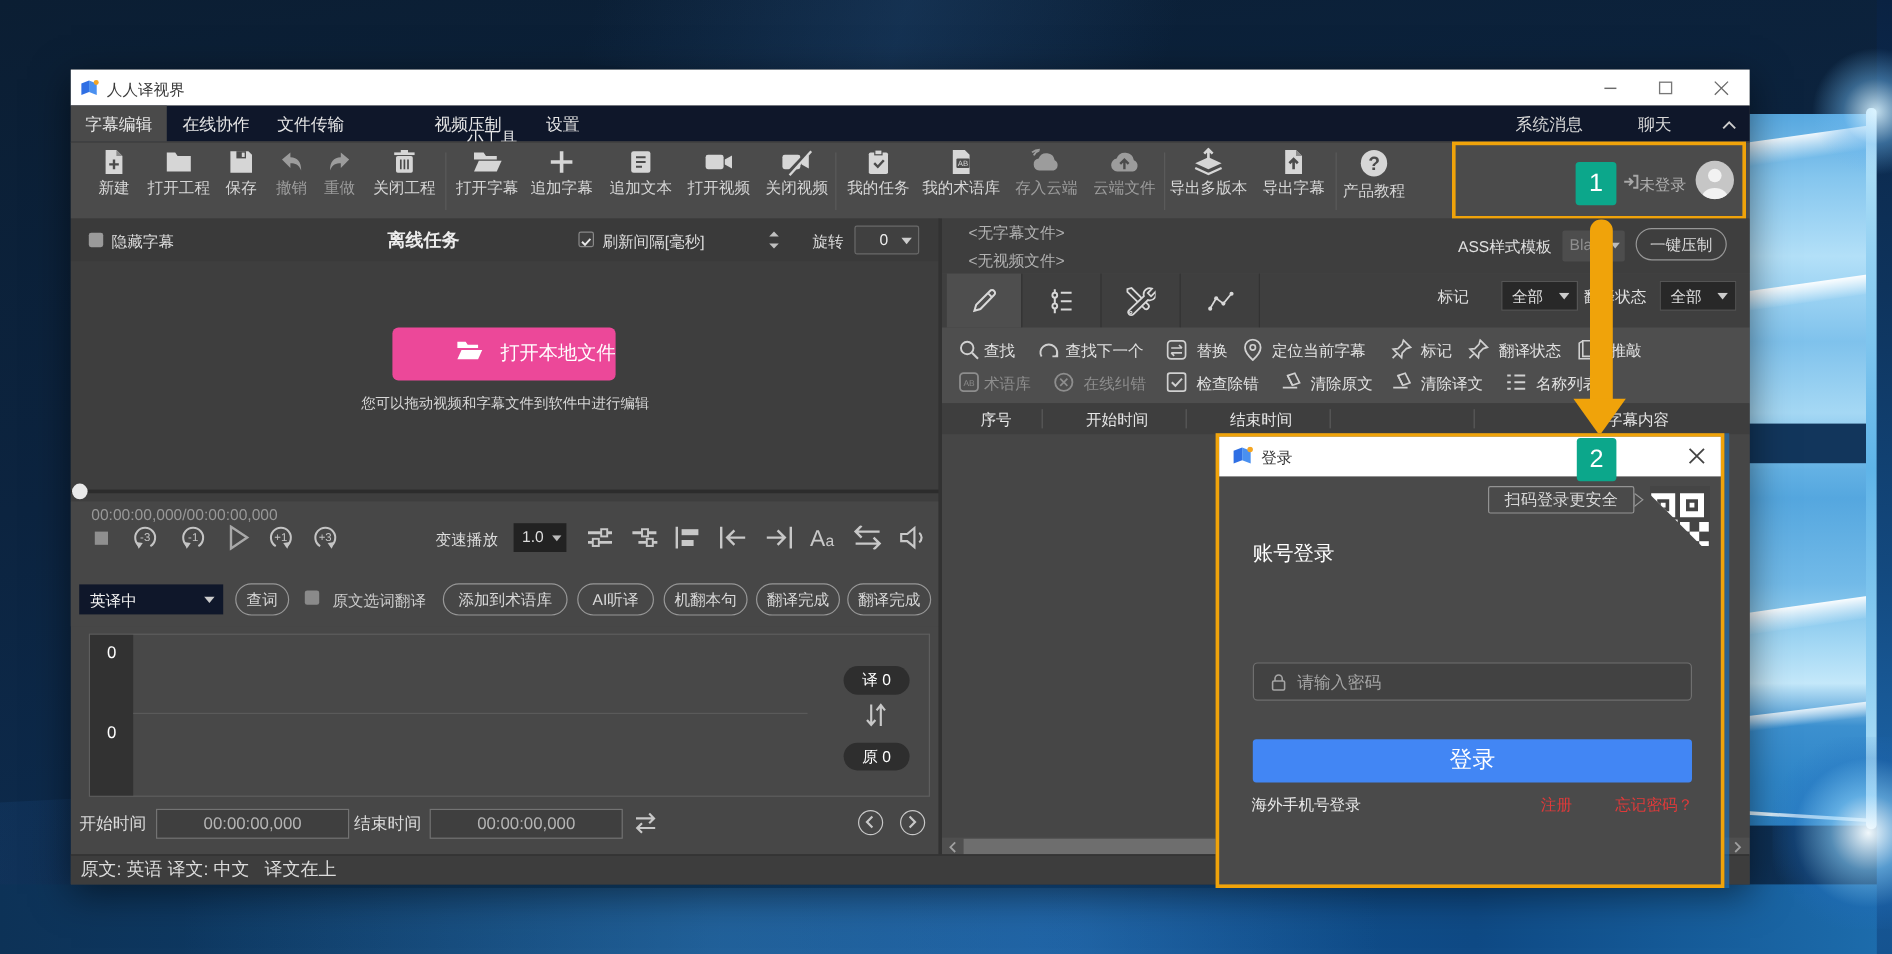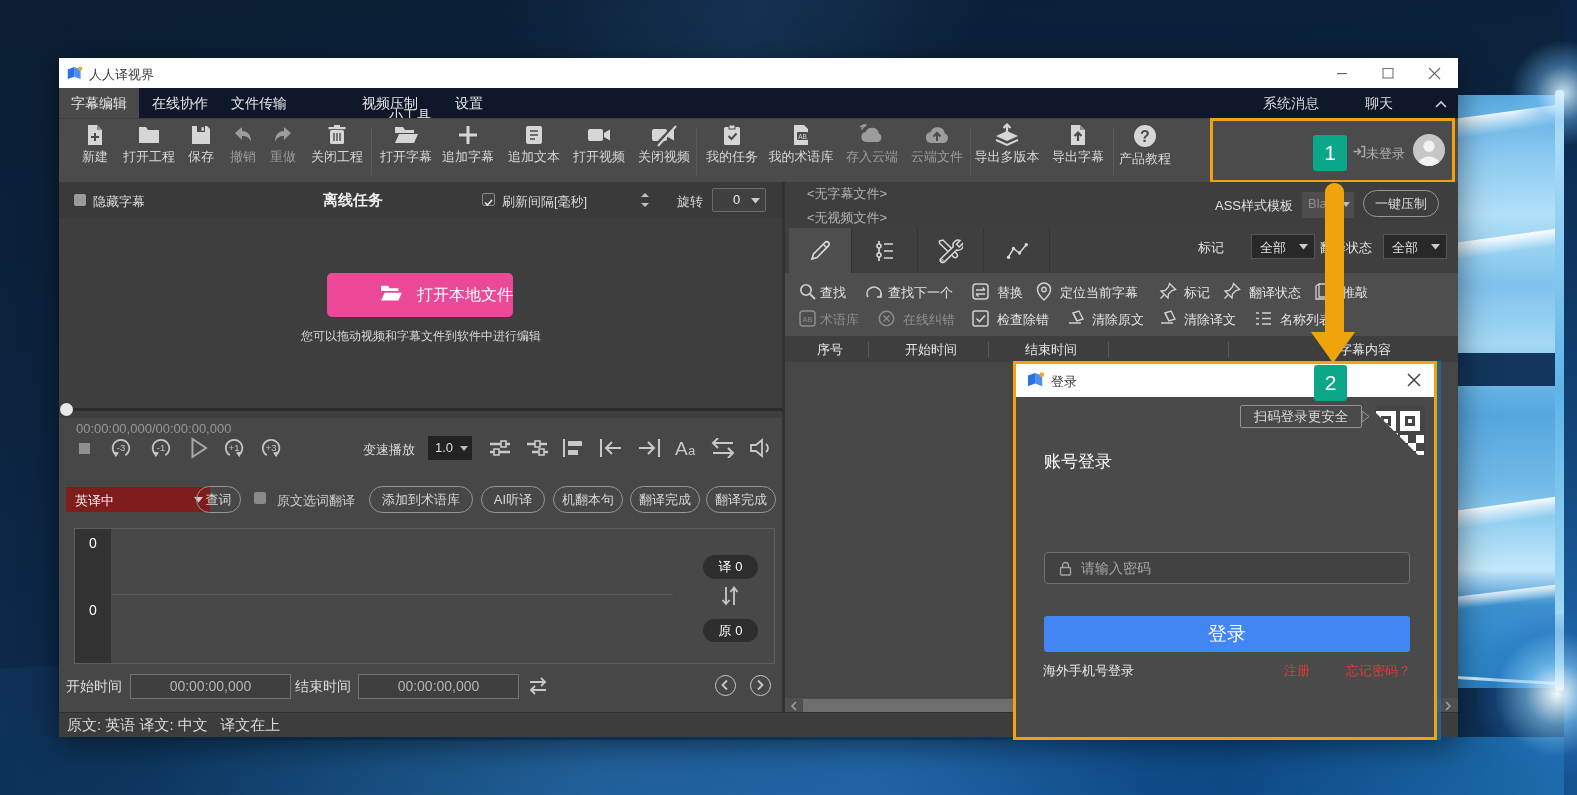--- a/index.html
+++ b/index.html
@@ -344,21 +344,21 @@
     <svg class="abs" style="left:652px;top:380px" width="24" height="20" viewBox="0 0 24 20">
         <path d="M22 5 H2 M7 0 L2 5 l5 5" stroke="#c8c8c8" stroke-width="2" fill="none"></path>
         <path d="M2 15 h20 M17 10 l5 5 l-5 5" stroke="#c8c8c8" stroke-width="2" fill="none"></path>
       </svg>
     <svg class="abs" style="left:689px;top:378px" width="24" height="24" viewBox="0 0 24 24">
         <path d="M3 9 h5 l6 -5 v16 l-6 -5 h-5 z" fill="none" stroke="#c8c8c8" stroke-width="1.8"></path>
         <path d="M18 8 a5 5 0 0 1 0 8" stroke="#c8c8c8" stroke-width="1.8" fill="none"></path>
       </svg>
 
     <div class="abs" style="left:0;top:422px;width:724px;height:42px;background:#474747;"></div>
-    <div class="abs" style="left:7px;top:429px;width:144px;height:25px;background:#7f1d1d;color:#f0f0f0;font-size:13px;">
+    <div class="abs" style="left:7px;top:429px;width:120px;height:25px;background:#0f172a;color:#f0f0f0;font-size:13px;">
         <span style="position:absolute;left:9px;top:5px;">英译中</span>
         <svg style="position:absolute;right:7px;top:10px" width="9" height="6">
           <path d="M0 0 L4.5 5.5 L9 0 Z" fill="#ccc"></path>
         </svg>
       </div>
     <div class="abs pill" style="left:137px;top:428px;width:45px;height:27px;font-size:13px;line-height:25px;">查词</div>
     <div class="abs" style="left:195px;top:434px;width:12px;height:12px;background:#8a8a8a;border-radius:2px;"></div>
     <div class="abs" style="left:218px;top:434px;font-size:13px;color:#cccccc;">原文选词翻译</div>
     <div class="abs pill" style="left:310px;top:428px;width:104px;height:27px;font-size:13px;line-height:25px;">添加到术语库</div>
     <div class="abs pill" style="left:422px;top:428px;width:64px;height:27px;font-size:13px;line-height:25px;">AI听译</div>

